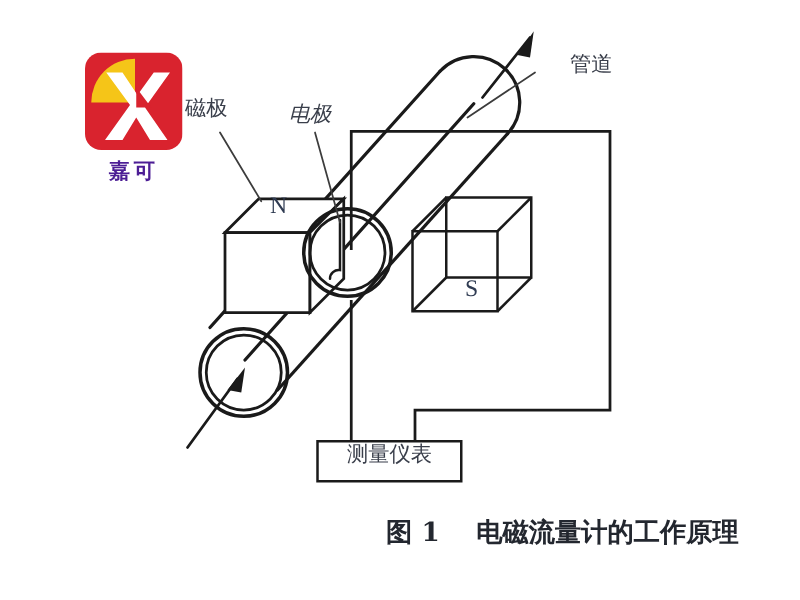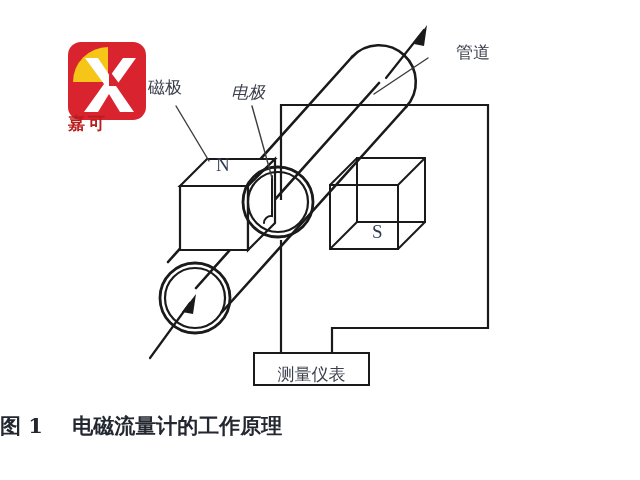--- a/index.html
+++ b/index.html
@@ -35,28 +35,28 @@
     height: 78px;
   }
   #brand-logo .logo-svg {
     display: block;
     width: 78px;
     height: 78px;
   }
   #brand-name {
     position: absolute;
     left: 68px;
-    top: 113px;
+    top: 127px;
     width: 78px;
-    text-align: left;
+    text-align: center;
     font-family: "DejaVu Sans", "Liberation Sans", sans-serif;
     font-size: 17px;
     font-weight: bold;
     letter-spacing: 3px;
-    color: #b91c1c;
+    color: #4c1d95;
     line-height: 20px;
   }
   
   .cn-label {
     position: absolute;
     font-family: "DejaVu Sans", "Liberation Sans", sans-serif;
     font-size: 17px;
     color: #3a3f4b;
     white-space: nowrap;
     line-height: 20px;
@@ -78,43 +78,44 @@
   #instrument-box {
     position: absolute;
     left: 253px;
     top: 352px;
     width: 117px;
     height: 34px;
     border: 2px solid #1a1a1a;
     background: #ffffff;
     box-sizing: border-box;
     display: flex;
-    align-items: flex-end;
+    align-items: flex-start;
     justify-content: center;
   }
   #instrument-label {
     font-family: "DejaVu Sans", "Liberation Sans", sans-serif;
     font-size: 17px;
     color: #3a3f4b;
     line-height: 20px;
     white-space: nowrap;
   }
   
   #figure-caption {
     position: absolute;
     left: 0;
     top: 412px;
     width: 564px;
-    text-align: left;
+    text-align: right;
     font-family: "DejaVu Serif", "Liberation Serif", serif;
     font-size: 21px;
     font-weight: bold;
     color: #23272f;
     line-height: 28px;
     white-space: pre;
+    padding-left: 27px;
   }
 </style>
 </head>
 <body>
 
 <div id="page">
 
   <svg id="diagram-svg" viewBox="0 0 640 480">
 
     <g fill="none" stroke="#1a1a1a" stroke-width="2.2" stroke-linejoin="miter">

